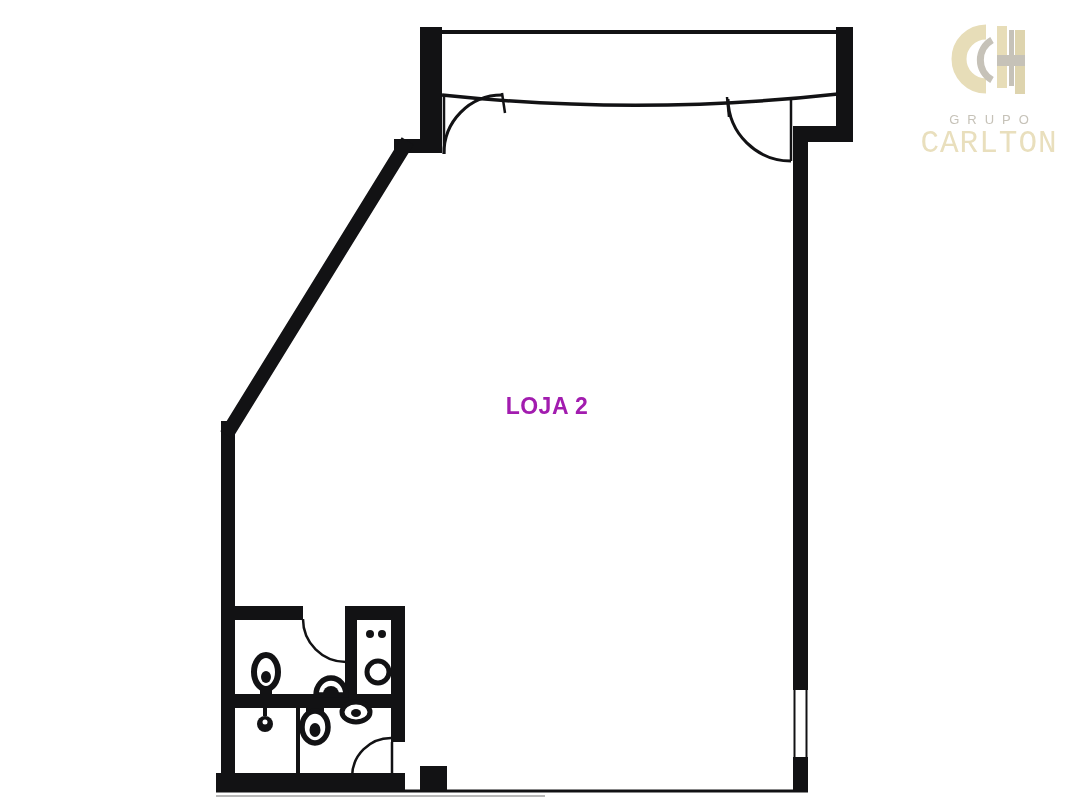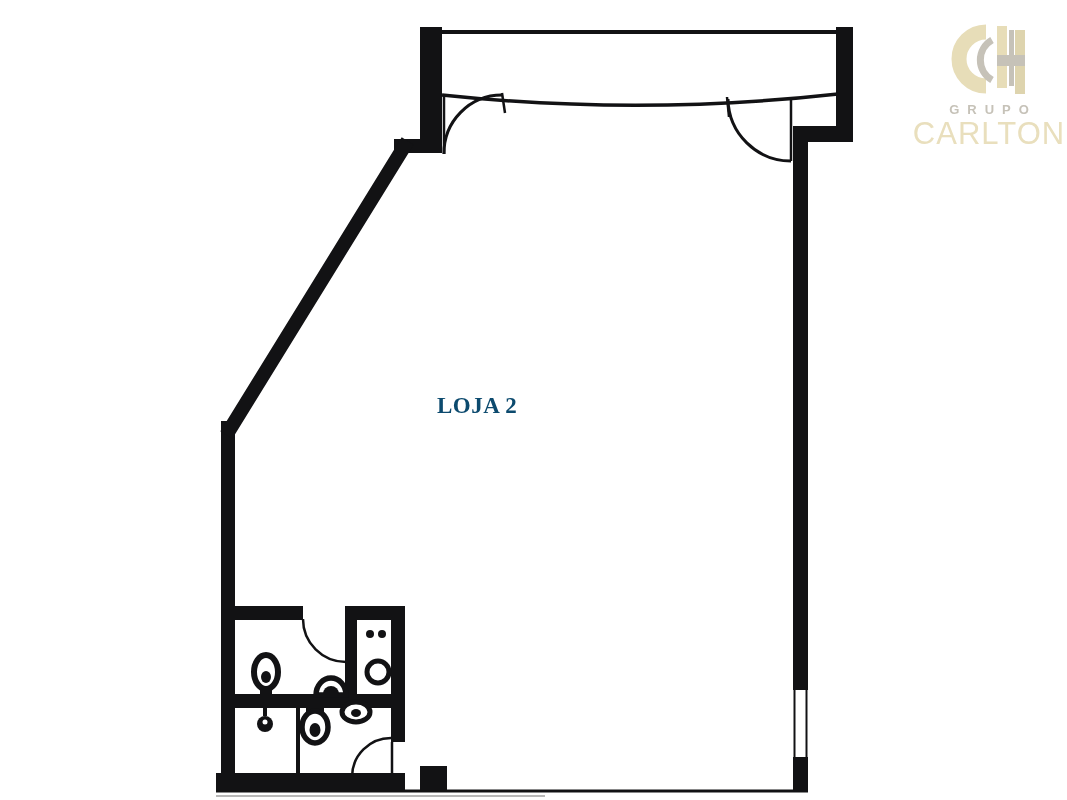--- a/index.html
+++ b/index.html
@@ -7,36 +7,36 @@
     position:relative;
     width:1067px;height:800px;
     background:#ffffff;
     overflow:hidden;
     font-family:"Liberation Sans", sans-serif;
   }
   .plan-svg{position:absolute;left:0;top:0;}
   
   .plan-label{
     position:absolute;left:437px;top:392px;width:220px;
-    text-align:left;color:#0c4a6e;line-height:1.25;font-family:Liberation Serif, serif;
+    text-align:center;color:#a21caf;line-height:1.25;
   }
   .plan-label .unit{font-size:23px;font-weight:bold;letter-spacing:.5px;}
   .plan-label .area{font-size:21px;font-weight:bold;letter-spacing:.3px;}
   
   .logo{
     position:absolute;left:910px;top:18px;width:158px;
     text-align:center;user-select:none;
   }
   .logo-mono{display:block;margin:0 auto;}
   .logo-grupo{
-    font-size:13px;font-weight:bold;letter-spacing:8px;
-    color:#c6c2b8;margin-top:4px;text-indent:8px;
+    font-size:13px;font-weight:normal;letter-spacing:8px;
+    color:#c6c2b8;margin-top:14px;text-indent:8px;
   }
   .logo-carlton{
-    font-family:Liberation Sans, sans-serif;
+    font-family:Liberation Mono, monospace;
     font-size:31px;color:#e9dfbd;letter-spacing:1px;margin-top:-1px;
   }
 </style>
 </head>
 <body>
 
 <div class="canvas">
 
   <svg class="plan-svg" width="1067" height="800" viewBox="0 0 1067 800">
 

